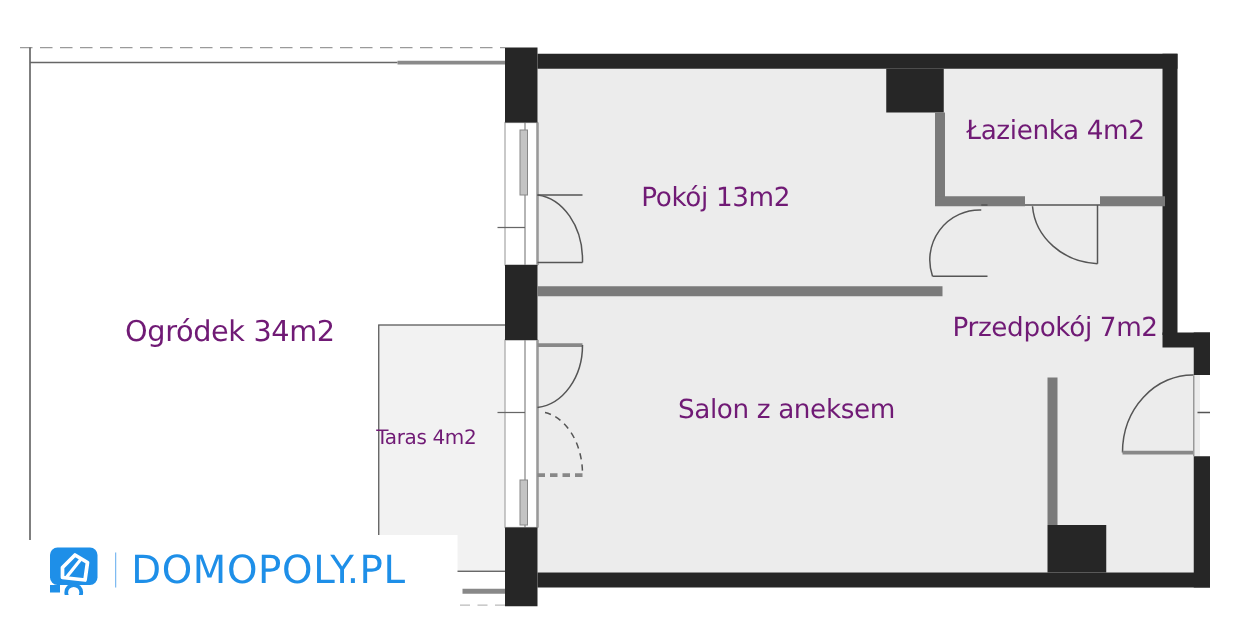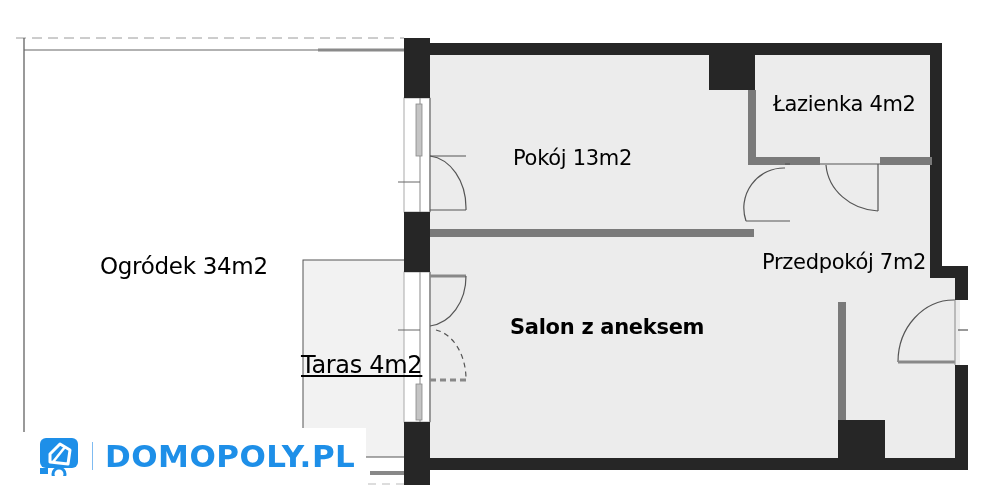--- a/index.html
+++ b/index.html
@@ -2,32 +2,32 @@
 <html><head>
   <meta charset="utf-8">
   <style>
     html, body { margin: 0; padding: 0; }
     body {
       width: 990px; height: 503px; overflow: hidden; background: #ffffff;
       font-family: "DejaVu Sans", sans-serif; position: relative;
     }
     #plan { position: absolute; left: 0; top: 0; }
     .room-label {
-      position: absolute; color: #000000; font-size: 21px; line-height: 28px;
+      position: absolute; color: #701a75; font-size: 21px; line-height: 28px;
       white-space: nowrap; letter-spacing: -0.3px;
     }
-    .room-label.center { text-align: left; font-weight: bold; }
+    .room-label.center { text-align: right; }
     #logo {
       position: absolute; left: 30px; top: 428px; width: 336px; height: 56px;
       background: #ffffff; display: flex; align-items: center;
     }
     #logo .mark { width: 42px; height: 40px; margin-left: 8px; position: relative; }
     #logo .sep { width: 1px; height: 28px; background: #2a8de8; margin: 0 12px 0 12px; opacity: .6; }
     #logo .brand {
-      font-family: "DejaVu Sans", sans-serif; font-weight: bold; font-size: 31px;
+      font-family: "DejaVu Sans", sans-serif; font-weight: normal; font-size: 31px;
       color: #1e8fe8; letter-spacing: 0.5px; line-height: 40px;
     }
   </style>
 </head>
 <body>
 
 <svg id="plan" width="990" height="503" viewBox="0 0 990 503" xmlns="http://www.w3.org/2000/svg">
 
   <g>
     <line x1="16" y1="38" x2="404" y2="38" stroke="#9a9a9a" stroke-width="1" stroke-dasharray="10,6"></line>
@@ -107,21 +107,21 @@
   </g>
 </svg>
 
 <div class="room-label" style="left:100px; top:214px; font-size:23px;margin-top:38px;">Ogródek 34m2</div>
 <div class="room-label" style="left:513px; top:144px;">Pokój 13m2</div>
 <div class="room-label" style="left:773px; top:90px;">Łazienka 4m2</div>
 <div class="room-label" style="left:762px; top:248px;">Przedpokój 7m2</div>
 <div class="room-label center" style="left:510px; top:313px; width:206px;">
   <div>Salon z aneksem</div>
 </div>
-<div class="room-label" style="left:301px; top:351px; font-size:24px;text-decoration:underline;">Taras 4m2</div>
+<div class="room-label" style="left:301px; top:336px; font-size:16px;">Taras 4m2</div>
 
 <div id="logo">
   <div class="mark">
     <svg width="42" height="40" viewBox="0 0 42 40">
       <rect x="2" y="2" width="38" height="30" rx="6" fill="#1e8fe8"></rect>
       <path d="M 12 26 L 12 18 L 22 8 L 32 14 L 30 28 Z" fill="none" stroke="#ffffff" stroke-width="3" stroke-linejoin="round"></path>
       <path d="M 15 26 L 27 11" stroke="#ffffff" stroke-width="2.5"></path>
       <circle cx="21" cy="38" r="6" fill="none" stroke="#1e8fe8" stroke-width="3"></circle>
       <rect x="2" y="32" width="8" height="6" fill="#1e8fe8"></rect>
     </svg>

